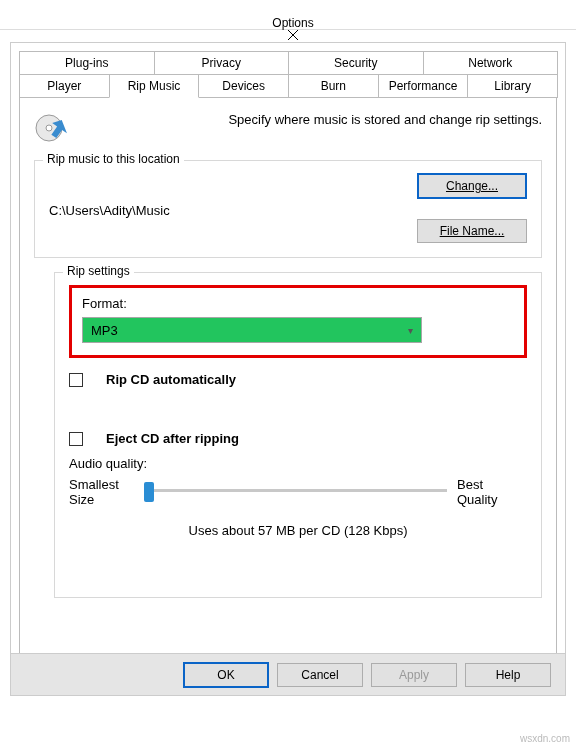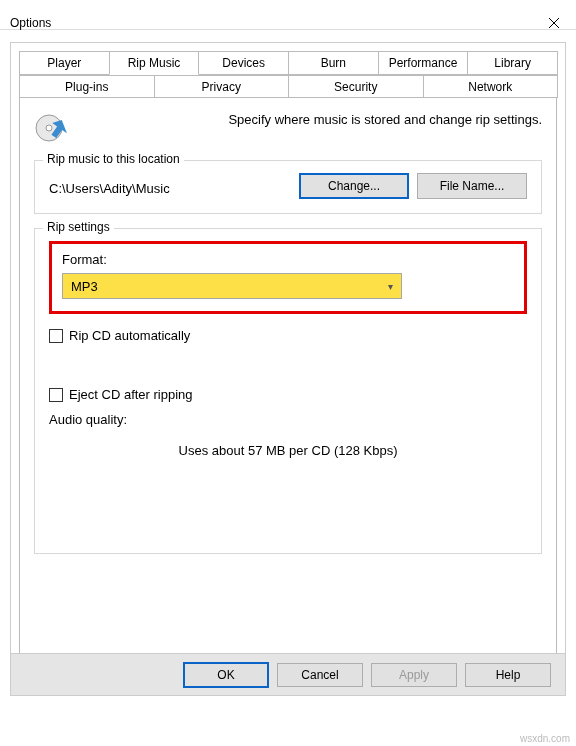--- a/index.html
+++ b/index.html
@@ -12,20 +12,21 @@
     width: 576px;
     height: 746px;
     position: relative;
   }
   .titlebar {
     height: 30px;
     display: flex;
     align-items: center;
     border-bottom: 1px solid #ddd;
     padding: 16px 0 0 10px;
+    flex-direction: column;
   }
   .titlebar .title { flex: 1; font-size: 12px; }
   .titlebar .close {
     width: 45px; height: 30px;
     display: flex; align-items: center; justify-content: center;
     font-size: 14px;
   }
   .dialog {
     position: absolute;
     left: 10px; top: 42px;
@@ -71,21 +72,21 @@
   }
   .group-title {
     position: absolute;
     top: -9px; left: 8px;
     background: #fff;
     padding: 0 4px;
     font-size: 12px;
   }
   .loc-row { display: flex; justify-content: space-between; align-items: center; }
   .loc-path { font-size: 13px; padding-top: 4px; }
-  .btn-stack { display: flex; flex-direction: row; gap: 8px; }
+  .btn-stack { display: flex; flex-direction: column; gap: 20px; text-decoration: underline; }
   .win-btn {
     min-width: 110px;
     padding: 4px 14px;
     background: #e1e1e1;
     border: 1px solid #adadad;
     font-family: inherit;
     font-size: 12px;
     text-align: center;
   }
   .win-btn.primary-outline {
@@ -98,26 +99,26 @@
     margin-bottom: 14px;
   }
   .lbl { font-size: 13px; margin-bottom: 6px; }
   .combo {
     display: flex;
     align-items: center;
     justify-content: space-between;
     width: 340px;
     height: 26px;
     padding: 0 8px;
-    background: #fde047;
+    background: #22c55e;
     border: 1px solid #a7a7a7;
     font-size: 13px;
   }
   .combo .chev { font-size: 10px; color: #555; }
-  .chk-row { display: flex; align-items: center; gap: 6px; font-size: 13px; margin: 10px 0; }
+  .chk-row { display: flex; align-items: center; gap: 23px; font-size: 13px; margin: 10px 0; font-weight: bold; }
   .chk {
     width: 14px; height: 14px;
     border: 1px solid #333;
     background: #fff;
     flex: none;
   }
   .aq { margin-top: 10px; }
   .aq-row { display: flex; align-items: flex-start; font-size: 13px; }
   .aq-left { width: 70px; }
   .aq-right { width: 70px; text-align: left; }
@@ -163,33 +164,33 @@
     <svg width="10" height="10" viewBox="0 0 10 10">
       <line x1="0" y1="0" x2="10" y2="10" stroke="#000" stroke-width="1"></line>
       <line x1="10" y1="0" x2="0" y2="10" stroke="#000" stroke-width="1"></line>
     </svg>
   </div>
 </div>
 
 <div class="dialog">
 
   <div class="tabstrip">
+    <div class="tabrow row1">
+      <div class="tab">Plug-ins</div>
+      <div class="tab">Privacy</div>
+      <div class="tab">Security</div>
+      <div class="tab">Network</div>
+    </div>
     <div class="tabrow row2">
       <div class="tab">Player</div>
       <div class="tab active">Rip Music</div>
       <div class="tab">Devices</div>
       <div class="tab">Burn</div>
       <div class="tab">Performance</div>
       <div class="tab">Library</div>
-    </div>
-    <div class="tabrow row1">
-      <div class="tab">Plug-ins</div>
-      <div class="tab">Privacy</div>
-      <div class="tab">Security</div>
-      <div class="tab">Network</div>
     </div>
   </div>
 
   <div class="tabcontent">
 
     <div class="hdr">
       <svg class="cd-icon" viewBox="0 0 36 36">
         <circle cx="15" cy="18" r="13" fill="#e8e8e8" stroke="#999"></circle>
         <circle cx="15" cy="18" r="3" fill="#fff" stroke="#999"></circle>
         <path d="M22 10 L34 18 L28 18 L28 28 L22 28 L22 18 L16 18 Z" fill="#3a8ccf" transform="rotate(35 25 19)"></path>
@@ -201,21 +202,21 @@
       <div class="group-title">Rip music to this location</div>
       <div class="loc-row">
         <div class="loc-path">C:\Users\Adity\Music</div>
         <div class="btn-stack">
           <button class="win-btn primary-outline">Change...</button>
           <button class="win-btn">File Name...</button>
         </div>
       </div>
     </div>
 
-    <div class="group" style="height:326px;">
+    <div class="group" style="height:326px;margin-left:20px;">
       <div class="group-title">Rip settings</div>
 
       <div class="highlight-box">
         <div class="lbl">Format:</div>
         <div class="combo">
           <span>MP3</span>
           <span class="chev">▾</span>
         </div>
       </div>
 
@@ -226,20 +227,35 @@
 
       <div style="height:24px;"></div>
 
       <div class="chk-row">
         <span class="chk"></span>
         <span>Eject CD after ripping</span>
       </div>
 
       <div class="aq">
         <div class="lbl">Audio quality:</div>
+        <div class="aq-row">
+          <div class="aq-left">
+            <div>Smallest</div>
+            <div>Size</div>
+          </div>
+          <div class="slider-wrap">
+            <div class="slider-track">
+              <div class="slider-thumb"></div>
+            </div>
+          </div>
+          <div class="aq-right">
+            <div>Best</div>
+            <div>Quality</div>
+          </div>
+        </div>
         <div class="slider-info">Uses about 57 MB per CD (128 Kbps)</div>
       </div>
     </div>
 
   </div>
 
   <div class="footer">
     <button class="win-btn primary-outline">OK</button>
     <button class="win-btn">Cancel</button>
     <button class="win-btn disabled">Apply</button>

